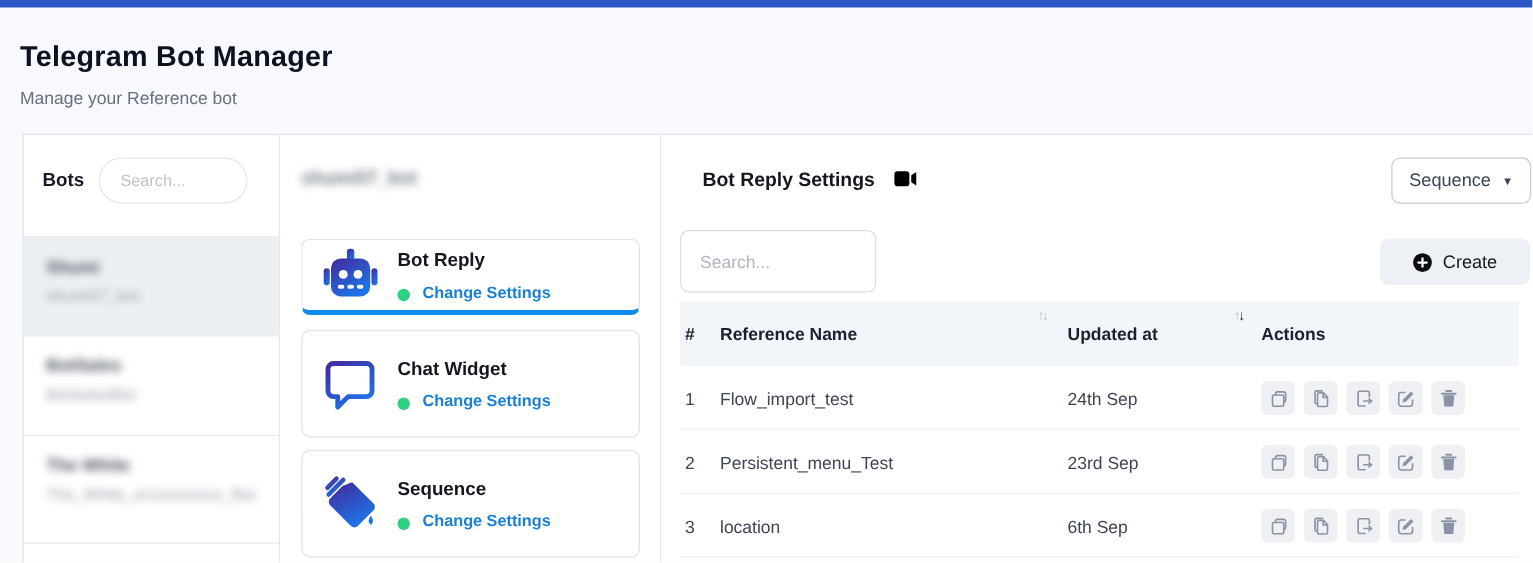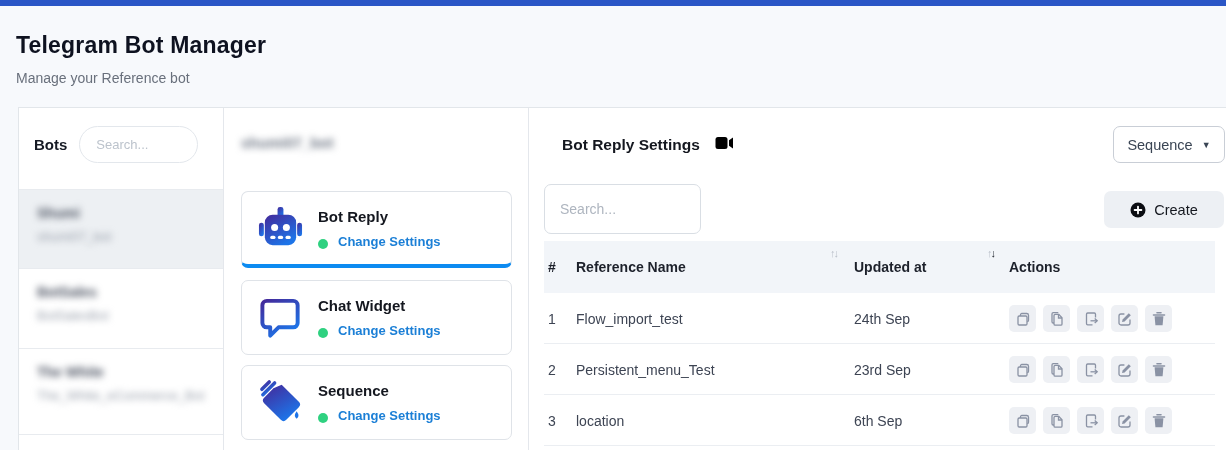--- a/index.html
+++ b/index.html
@@ -32,24 +32,24 @@
   .bot-item { padding:15px 15px 0 18px; height:80px; border-bottom:1px solid #e8ebef; cursor:pointer; }
   .bot-item.selected { background:#edf0f3; }
   .bot-name { font-size:14px; font-weight:bold; color:#4a5160; }
   .bot-user { font-size:13px; color:#959ca8; margin-top:8px; }
   .blurred { filter: blur(3.5px); user-select:none; }
 
   
   .col-mid { position:absolute; left:205px; top:0; bottom:0; width:304px; }
   .mid-bot-title { position:absolute; left:17px; top:26px; font-size:15px; font-weight:bold; color:#6e7684; }
   .cards { position:absolute; left:17px; top:83px; width:271px; }
-  .card { background:#fff; border:1px solid #dfe3e8; border-radius:7px; height:75px;
+  .card { background:#fff; border:1px solid #dfe3e8; border-radius:7px; height:86px;
     display:flex; align-items:center; padding:0 12px; margin-bottom:10px; cursor:pointer; }
   .card.first { margin-bottom:12px; }
-  .card.selected { border-bottom:4px solid #0d8bf1; height:77px; }
+  .card.selected { border-bottom:4px solid #0d8bf1; height:61px; }
   .card-icon { width:47px; height:47px; margin:0 14px 0 3px; flex:0 0 auto; }
   .card-title { font-size:15px; font-weight:bold; color:#14171f; }
   .card-sub { display:flex; align-items:flex-end; margin-top:9px; }
   .green-dot { width:10px; height:10px; border-radius:50%; background:#2fd180; margin-right:10px; }
   .change-link { font-size:13px; font-weight:bold; color:#1b7fd6; cursor:pointer; }
 
   
   .col-right { position:absolute; left:510px; top:0; bottom:0; right:0; }
   .panel-title-row { position:absolute; left:33px; top:28px; display:flex; align-items:flex-start; }
   .panel-title { font-size:15.5px; font-weight:bold; color:#14171f; }

